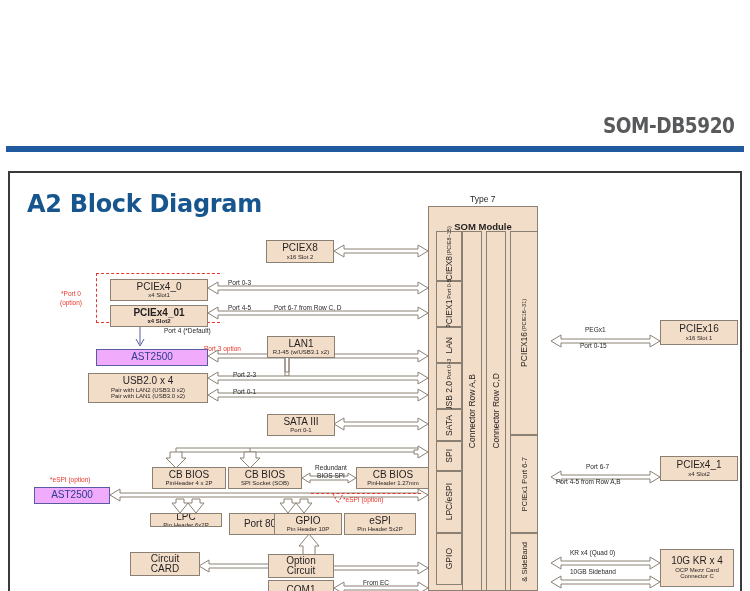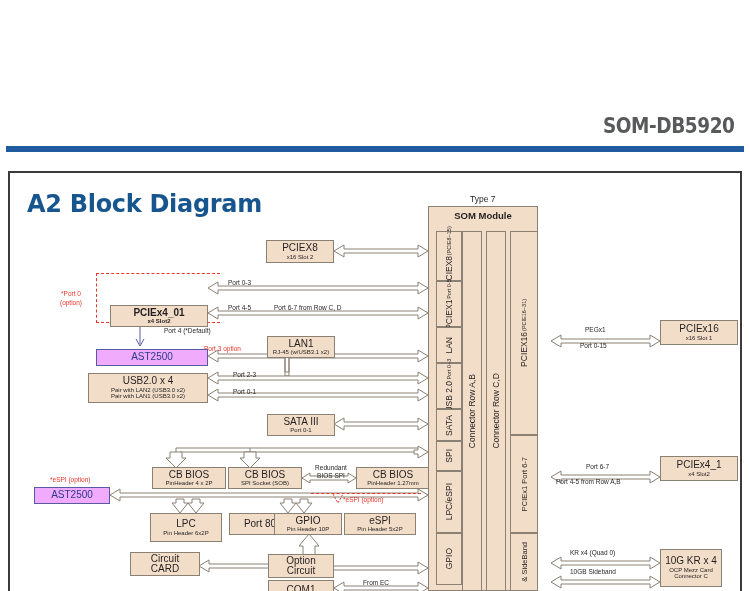--- a/index.html
+++ b/index.html
@@ -51,21 +51,21 @@
     background: #f0abfc; border: 1px solid #5a5aa0; color: #2e3a8c;
   }
   .blk.ast .t1 { font-size: 10px; color:#2e3a8c; }
 
   
   .som {
     position: absolute; background: #f2ddc8; border: 1px solid #8a8073;
   }
   .som-title {
     position: absolute; width: 100%; text-align: center;
-    font-size: 9.5px; font-weight: bold; color: #231f20; top: 3px;
+    font-size: 9.5px; font-weight: bold; color: #231f20; top: 14px;
   }
   .type7 {
     position: absolute; font-size: 8.5px; color: #231f20;
   }
 
   
   .vcell {
     position: absolute; background: #f2ddc8; border: 1px solid #8a8073;
     display: flex; align-items: center; justify-content: center;
   }
@@ -176,20 +176,24 @@
   <div class="lbl red" style="left:343px; top:496px;">*eSPI (option)</div>
   <svg class="overlay" viewBox="0 0 750 591">
     <path d="M333,494 L338,503 L343,494" fill="none" stroke="#e8362b" stroke-width="1" stroke-dasharray="2,1.5"></path>
   </svg>
 
   <div class="blk" style="left:266px; top:240px; width:68px; height:23px;">
     <div class="t1">PCIEX8</div>
     <div class="t2">x16 Slot 2</div>
   </div>
 
+  <div class="blk" style="left:110px; top:279px; width:98px; height:22px;">
+    <div class="t1">PCIEx4_0</div>
+    <div class="t2">x4 Slot1</div>
+  </div>
 
   <div class="blk" style="left:110px; top:305px; width:98px; height:22px;font-weight:bold;">
     <div class="t1">PCIEx4_01</div>
     <div class="t2">x4 Slot2</div>
   </div>
 
   <div class="blk ast" style="left:96px; top:349px; width:112px; height:17px;">
     <div class="t1">AST2500</div>
   </div>
 
@@ -222,21 +226,21 @@
     <div class="t2">PinHeader 1.27mm</div>
   </div>
 
   <div class="lbl" style="left:306px; top:464px; width:50px; text-align:center;">Redundant</div>
   <div class="lbl" style="left:306px; top:472px; width:50px; text-align:center;">BIOS SPI</div>
 
   <div class="blk ast" style="left:34px; top:487px; width:76px; height:17px;">
     <div class="t1">AST2500</div>
   </div>
 
-  <div class="blk" style="left:150px; top:513px; width:72px; height:29px;">
+  <div class="blk" style="left:150px; top:513px; width:72px; height:14px;">
     <div class="t1">LPC</div>
     <div class="t2">Pin Header 6x2P</div>
   </div>
   <div class="blk" style="left:229px; top:513px; width:62px; height:22px;">
     <div class="t1">Port 80</div>
   </div>
   <div class="blk" style="left:274px; top:513px; width:68px; height:22px;">
     <div class="t1">GPIO</div>
     <div class="t2">Pin Header 10P</div>
   </div>
@@ -322,21 +326,21 @@
   <div class="blk" style="left:660px; top:320px; width:78px; height:25px;">
     <div class="t1">PCIEx16</div>
     <div class="t2">x16 Slot 1</div>
   </div>
 
   <div class="blk" style="left:660px; top:456px; width:78px; height:25px;">
     <div class="t1">PCIEx4_1</div>
     <div class="t2">x4 Slot2</div>
   </div>
 
-  <div class="blk" style="left:660px; top:549px; width:62px; height:38px;">
+  <div class="blk" style="left:660px; top:549px; width:74px; height:38px;">
     <div class="t1">10G KR x 4</div>
     <div class="t2">OCP Mezz Card</div>
     <div class="t2">Connector C</div>
   </div>
 
   <div class="lbl" style="left:228px; top:279px;">Port 0-3</div>
   <div class="lbl" style="left:228px; top:304px;">Port 4-5</div>
   <div class="lbl" style="left:274px; top:304px;">Port 6-7 from Row C, D</div>
   <div class="lbl" style="left:164px; top:327px;">Port 4 (*Default)</div>
   <div class="lbl" style="left:233px; top:371px;">Port 2-3</div>

